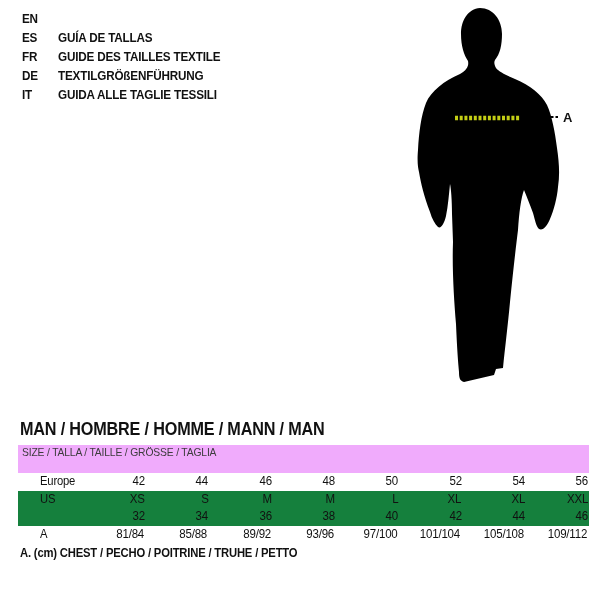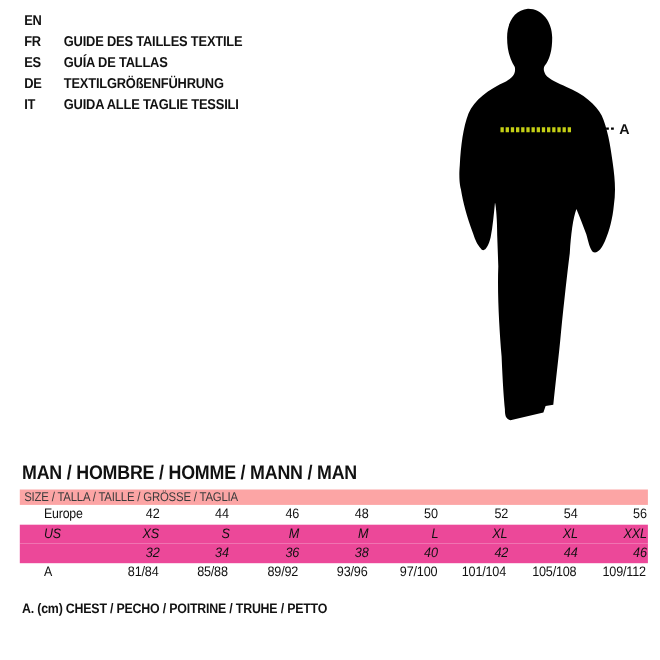--- a/index.html
+++ b/index.html
@@ -19,46 +19,46 @@
   .garments{position:absolute;left:22px;top:105px;font-size:13.5px;font-weight:bold;line-height:18px;}
 
   
   .figure{position:absolute;left:400px;top:0;width:200px;height:410px;}
 
   
   .section-title{position:absolute;left:20px;top:419px;font-size:18px;font-weight:bold;}
 
   
   .size-table{position:absolute;left:18px;top:445px;width:571px;font-size:12.5px;}
-  .thead{height:14px;line-height:14px;background:#fca5a5;color:#3c3c3c;
+  .thead{height:28px;line-height:14px;background:#f0abfc;color:#3c3c3c;
     font-size:11.5px;padding-left:4px;}
   .trow{display:grid;grid-template-columns:64px repeat(8,1fr);height:17.5px;line-height:17.5px;}
-  .trow.stripe{background:#ec4899;font-style:italic;}
+  .trow.stripe{background:#15803d;}
   .tlabel{text-align:left;padding-left:4px;margin-left:18px;}
   .tcell{text-align:right;}
 
   
   .footnote{position:absolute;left:20px;top:546px;font-size:12.5px;font-weight:bold;}
 </style>
 </head>
 <body>
 
 <div class="canvas">
 
   <div class="lang-list">
     <div class="lang-row">
       <span><span class="cond">EN</span></span>
     </div>
     <div class="lang-row">
+      <span><span class="cond">ES</span></span>
+      <span><span class="cond">GUÍA DE TALLAS</span></span>
+    </div>
+    <div class="lang-row">
       <span><span class="cond">FR</span></span>
       <span><span class="cond">GUIDE DES TAILLES TEXTILE</span></span>
-    </div>
-    <div class="lang-row">
-      <span><span class="cond">ES</span></span>
-      <span><span class="cond">GUÍA DE TALLAS</span></span>
     </div>
     <div class="lang-row">
       <span><span class="cond">DE</span></span>
       <span><span class="cond">TEXTILGRÖßENFÜHRUNG</span></span>
     </div>
     <div class="lang-row">
       <span><span class="cond">IT</span></span>
       <span><span class="cond">GUIDA ALLE TAGLIE TESSILI</span></span>
     </div>
   </div>

